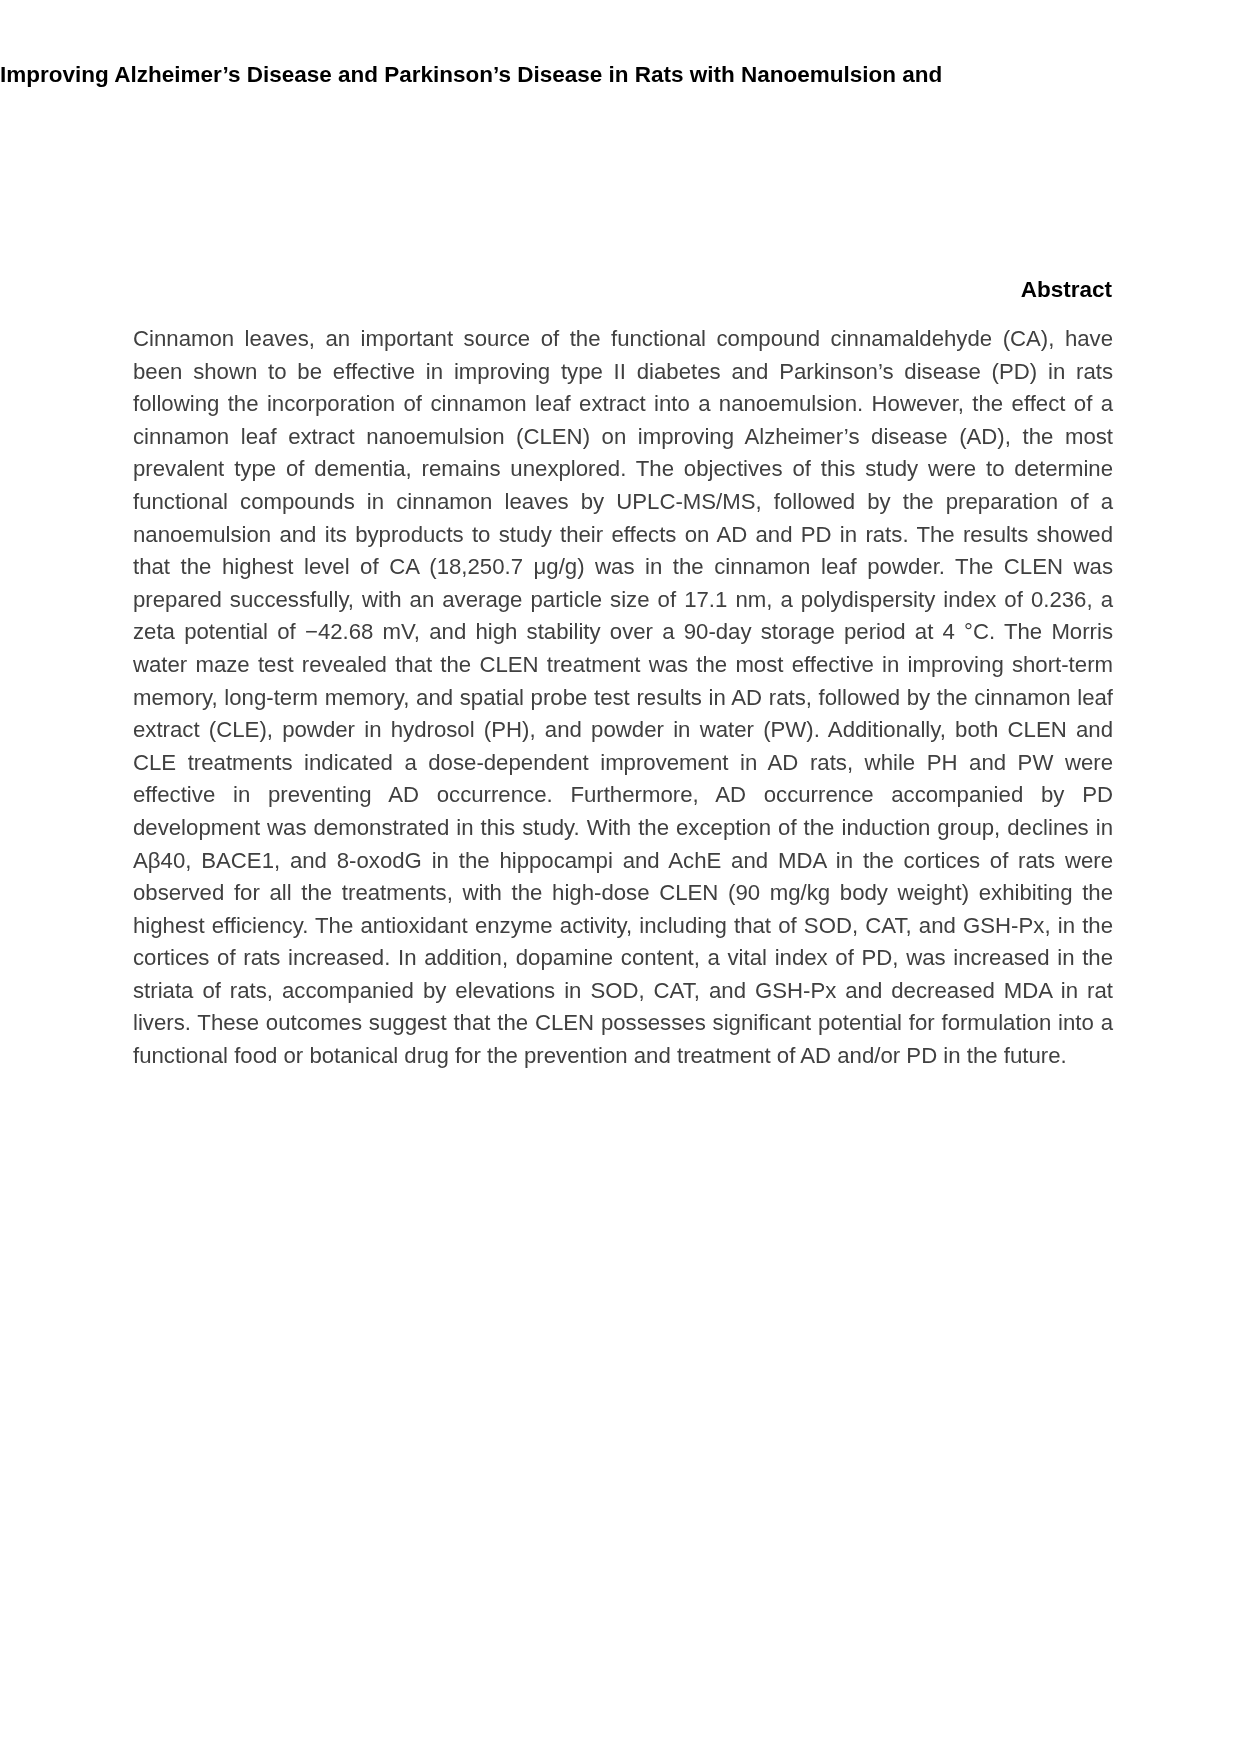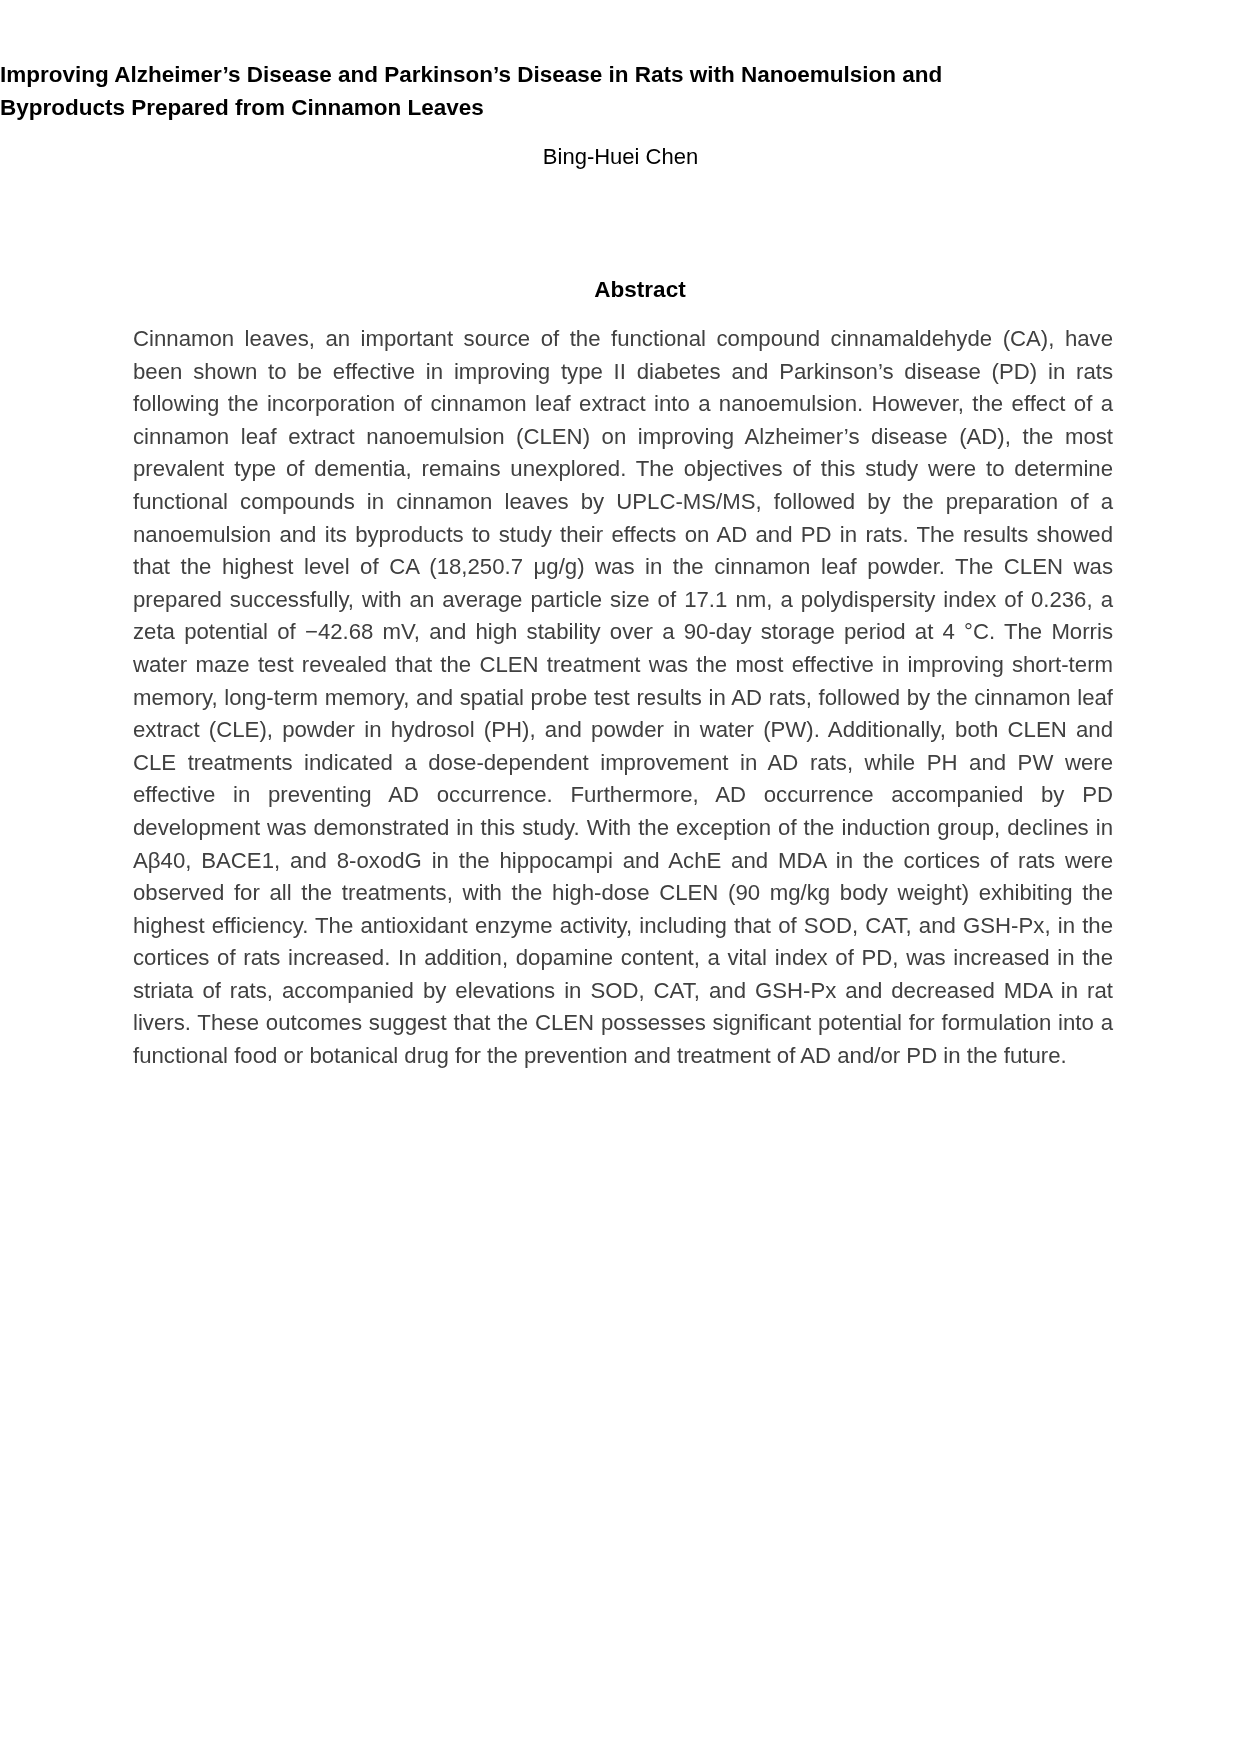--- a/index.html
+++ b/index.html
@@ -48,27 +48,27 @@
     width: 1241px;
     text-align: center;
     font-size: 22px;
     font-style: italic;
     line-height: 33px;
     color: #000000;
   }
   .section-heading {
     position: absolute;
     top: 273px;
-    left: 150px;
+    left: 132px;
     width: 980px;
     margin: 0;
     font-size: 22.5px;
     font-weight: bold;
     line-height: 33px;
-    text-align: center;
+    text-align: right;
     color: #000000;
   }
   .abstract-text {
     position: absolute;
     top: 323px;
     left: 133px;
     width: 980px;
     margin: 0;
     font-size: 22.2px;
     line-height: 32.6px;
@@ -76,23 +76,21 @@
     color: #404040;
   }
 </style>
 </head>
 <body>
 
 <div class="page">
 
   <h1 class="title">
     <span class="title-line">Improving Alzheimer’s Disease and Parkinson’s Disease in Rats with Nanoemulsion and</span>
-    <span class="title-line">Byproducts Prepared from Cinnamon Leaves</span>
   </h1>
 
-  <div class="author">Bing-Huei Chen</div>
 
 
   <h2 class="section-heading">Abstract</h2>
 
   <p class="abstract-text">Cinnamon leaves, an important source of the functional compound cinnamaldehyde (CA), have been shown to be effective in improving type II diabetes and Parkinson’s disease (PD) in rats following the incorporation of cinnamon leaf extract into a nanoemulsion. However, the effect of a cinnamon leaf extract nanoemulsion (CLEN) on improving Alzheimer’s disease (AD), the most prevalent type of dementia, remains unexplored. The objectives of this study were to determine functional compounds in cinnamon leaves by UPLC-MS/MS, followed by the preparation of a nanoemulsion and its byproducts to study their effects on AD and PD in rats. The results showed that the highest level of CA (18,250.7 μg/g) was in the cinnamon leaf powder. The CLEN was prepared successfully, with an average particle size of 17.1 nm, a polydispersity index of 0.236, a zeta potential of −42.68 mV, and high stability over a 90-day storage period at 4 °C. The Morris water maze test revealed that the CLEN treatment was the most effective in improving short-term memory, long-term memory, and spatial probe test results in AD rats, followed by the cinnamon leaf extract (CLE), powder in hydrosol (PH), and powder in water (PW). Additionally, both CLEN and CLE treatments indicated a dose-dependent improvement in AD rats, while PH and PW were effective in preventing AD occurrence. Furthermore, AD occurrence accompanied by PD development was demonstrated in this study. With the exception of the induction group, declines in Aβ40, BACE1, and 8-oxodG in the hippocampi and AchE and MDA in the cortices of rats were observed for all the treatments, with the high-dose CLEN (90 mg/kg body weight) exhibiting the highest efficiency. The antioxidant enzyme activity, including that of SOD, CAT, and GSH-Px, in the cortices of rats increased. In addition, dopamine content, a vital index of PD, was increased in the striata of rats, accompanied by elevations in SOD, CAT, and GSH-Px and decreased MDA in rat livers. These outcomes suggest that the CLEN possesses significant potential for formulation into a functional food or botanical drug for the prevention and treatment of AD and/or PD in the future.</p>
 
 </div>
 
 </body></html>

